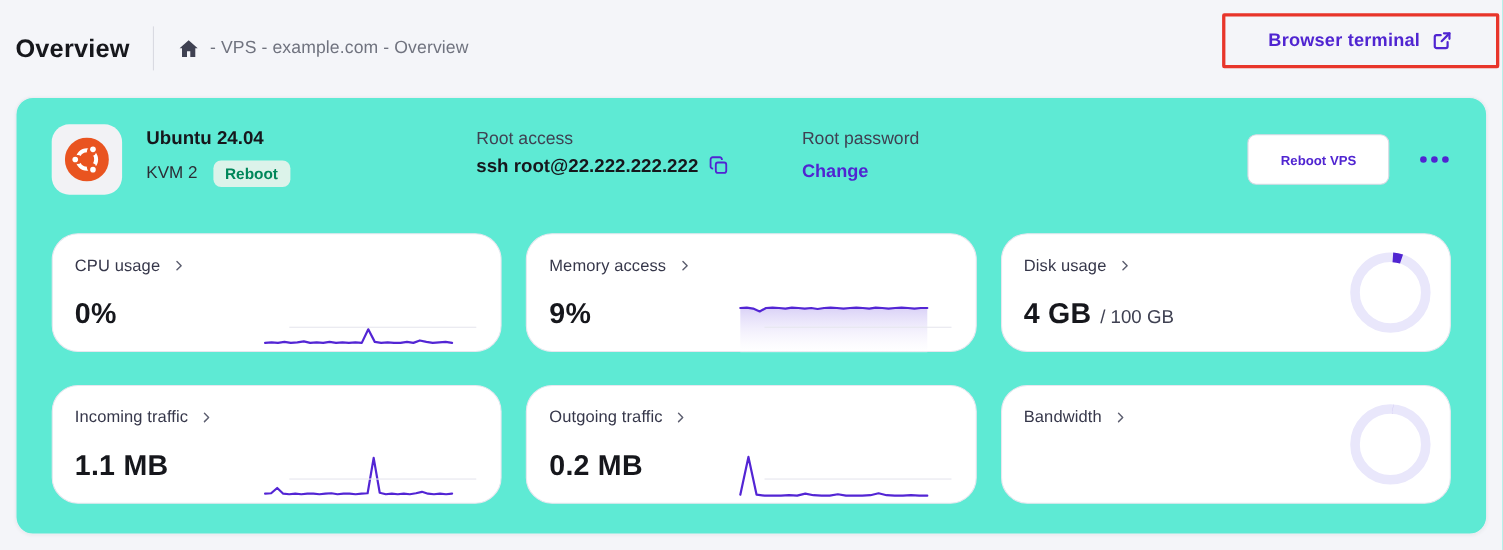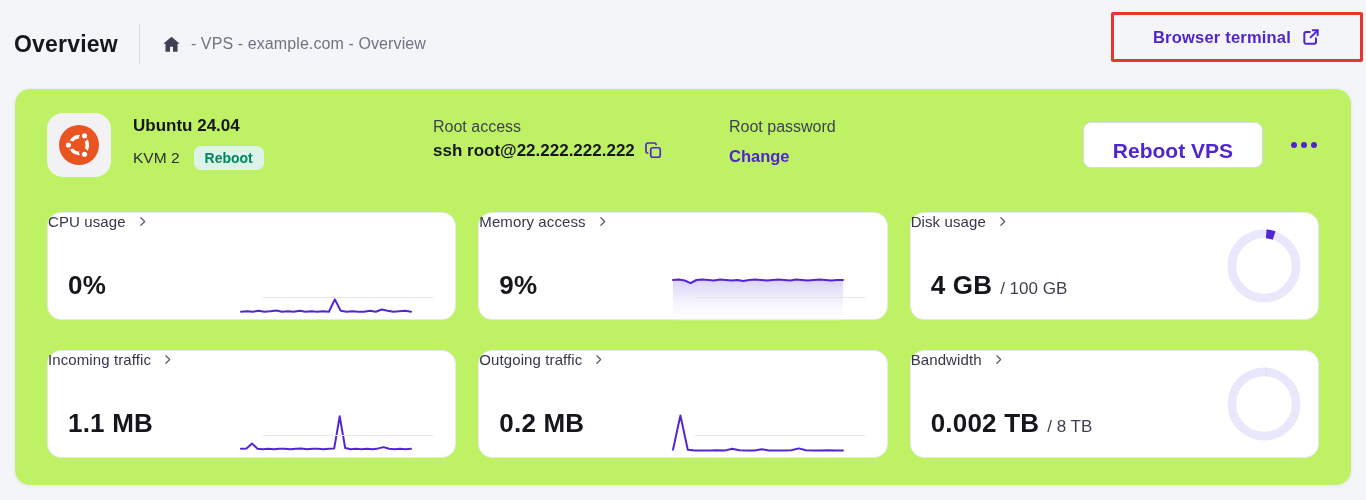--- a/index.html
+++ b/index.html
@@ -25,21 +25,21 @@
     display:flex; align-items:center; justify-content:center; background:transparent;
   }
   .terminal-link { display:inline-flex; align-items:center; gap:10px; color:var(--accent,#5025d1); cursor:pointer; text-decoration:none; }
   .terminal-link .lbl { font-size:16.5px; font-weight:700; letter-spacing:.2px; }
   .ext-icon { width:20px; height:20px; display:inline-flex; }
   .ext-icon svg { width:100%; height:100%; }
 
   
   .main-card {
     position:absolute; top:88px; left:14px; width:1338px; height:398px;
-    background:#bef264; border:1px solid #ededf3; border-radius:16px;
+    background:#5eead4; border:1px solid #ededf3; border-radius:16px;
     box-shadow:0 1px 3px rgba(29,30,32,.04);
   }
 
   
   .server-row { position:absolute; top:24px; left:32px; right:32px; height:66px; }
   .os-tile {
     position:absolute; left:0; top:0; width:64px; height:64px;
     background:#f2f2f5; border-radius:16px; display:flex; align-items:center; justify-content:center;
   }
   .os-tile svg { width:40px; height:40px; }
@@ -55,31 +55,31 @@
   .info-col.root { left:386px; }
   .info-col.pass { left:682px; }
   .info-label { font-size:16px; color:#3f4152; }
   .info-value { margin-top:5px; font-size:17px; font-weight:700; color:#16171c; display:flex; align-items:flex-start; gap:9px; }
   .copy-icon { width:19px; height:19px; color:var(--accent,#5025d1); display:inline-flex; cursor:pointer; }
   .copy-icon svg { width:100%; height:100%; }
   .change-link { margin-top:11px; font-size:16.5px; font-weight:700; color:var(--accent,#5025d1); cursor:pointer; }
   .controls { position:absolute; right:0; top:9px; display:flex; align-items:center; gap:26px; }
   .reboot-btn {
     height:46px; padding:16px 29px; background:#fff; border:1px solid #d8d9e3; border-radius:8px;
-    color:var(--accent,#5025d1); font-family:inherit; font-size:21px; font-weight:700; cursor:pointer;
+    color:var(--accent,#5025d1); font-family:inherit; font-size:12px; font-weight:700; cursor:pointer;
   }
   .dots-menu { display:flex; gap:4px; cursor:pointer; padding:6px 2px; }
   .dots-menu i { width:6px; height:6px; border-radius:50%; background:var(--accent,#5025d1); }
 
   
   .stat-grid {
     position:absolute; top:123px; left:32px; right:32px;
     display:grid; grid-template-columns:repeat(3,1fr); column-gap:22px; row-gap:30px;
   }
-  .stat-card { position:relative; height:108px; background:#fff; border:1px solid #e7e7ef; border-radius:14px; }
+  .stat-card { position:relative; height:108px; background:#fff; border:1px solid #e7e7ef; border-radius:24px; padding:20px; }
   .stat-head { display:inline-flex; align-items:center; gap:10px; cursor:pointer; }
   .stat-label { font-size:15px; color:#36374a; letter-spacing:.1px; }
   .chev { width:13px; height:13px; color:#5d5f70; display:inline-flex; }
   .chev svg { width:100%; height:100%; }
   .stat-value { position:absolute; left:20px; bottom:18px; display:flex; align-items:baseline; gap:8px; }
   .big { font-size:26px; font-weight:700; color:#16171c; letter-spacing:.2px; }
   .total { font-size:17px; color:#3f4152; }
 
   .sparkline { position:absolute; right:22px; top:28px; width:170px; height:52px; overflow:visible; }
   .spark-wrap { position:absolute; right:22px; top:28px; width:170px; height:52px; }
@@ -280,24 +280,20 @@
 
     <div class="stat-card">
       <div class="stat-head">
         <span class="stat-label">Bandwidth</span>
         <span class="chev">
             <svg viewBox="0 0 24 24" fill="none" stroke="currentColor" stroke-width="2.4" stroke-linecap="round" stroke-linejoin="round">
               <path d="M9 5l7 7-7 7"></path>
             </svg>
           </span>
       </div>
-      <div class="stat-value">
-        <span class="big">0.002 TB</span>
-        <span class="total">/ 8 TB</span>
-      </div>
       <svg class="donut" viewBox="0 0 78 78">
         <circle class="track" cx="39" cy="39" r="33"></circle>
         <circle class="prog" cx="39" cy="39" r="33" transform="rotate(-86 39 39)" stroke-dasharray="0.05 207.35"></circle>
       </svg>
     </div>
 
   </div>
 </div>
 
 </body></html>

